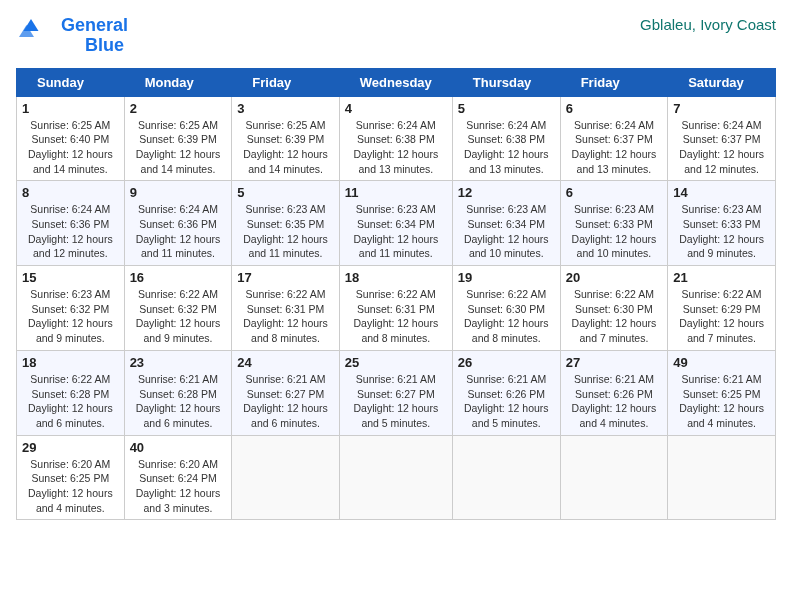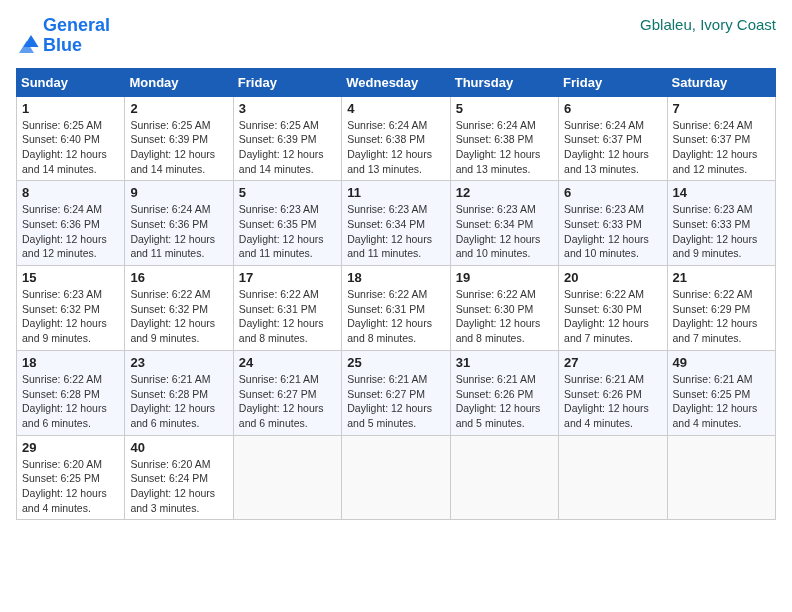--- a/index.html
+++ b/index.html
@@ -11,22 +11,22 @@
       padding: 16px;
     }
     .header {
       display: flex;
       justify-content: space-between;
       align-items: flex-start;
       margin-bottom: 12px;
     }
     .logo {
       display: flex;
-      align-items: flex-end;
-      gap: 3px;
+      align-items: flex-start;
+      gap: 21px;
     }
     .logo-text {
       font-size: 18px;
       font-weight: bold;
       color: #333;
       line-height: 1.1;
     }
     .logo-text span {
       color: #1a73e8;
     }
@@ -47,21 +47,21 @@
       color: #0f766e;
     }
     .calendar {
       width: 100%;
       border-collapse: collapse;
       font-size: 11px;
     }
     .calendar th {
       background: #1a5eb8;
       color: #fff;
-      padding: 6px 4px;
+      padding: 6px 20px;
       text-align: left;
       font-size: 13px;
       font-weight: bold;
       border: 1px solid #1a5eb8;
     }
     .calendar td {
       border: 1px solid #ccc;
       vertical-align: top;
       padding: 4px 5px;
       width: 108px;
@@ -75,37 +75,38 @@
       font-size: 13px;
       font-weight: bold;
       color: #222;
       display: block;
       margin-bottom: 2px;
     }
     .day-info {
       color: #333;
       line-height: 1.4;
       font-size: 10.5px;
+      text-align: center;
     }
     .empty-cell {
       background: #f9f9f9 !important;
     }
   </style>
 </head>
 <body>
 
 <div class="header">
   <div class="logo">
     <svg class="logo-icon" viewBox="0 0 32 32">
       <polygon points="20,4 30,20 10,20" fill="#1a73e8"></polygon>
       <polygon points="14,12 24,28 4,28" fill="#1a73e8" opacity="0.7"></polygon>
     </svg>
     <div class="logo-text">
       <div><span>General</span></div>
-      <div><span style="color:#1a73e8;">Blue</span></div>
+      <div><span style="color:#1a73e8;margin-left:24px;">Blue</span></div>
     </div>
   </div>
   <div class="title-block">
     <div class="location">Gblaleu, Ivory Coast</div>
   </div>
 </div>
 
 <table class="calendar">
   <thead>
     <tr>
@@ -220,21 +221,21 @@
         </td>
         <td>
           <span class="day-num">24</span>
           <div class="day-info">Sunrise: 6:21 AM<br>Sunset: 6:27 PM<br>Daylight: 12 hours<br>and 6 minutes.</div>
         </td>
         <td>
           <span class="day-num">25</span>
           <div class="day-info">Sunrise: 6:21 AM<br>Sunset: 6:27 PM<br>Daylight: 12 hours<br>and 5 minutes.</div>
         </td>
         <td>
-          <span class="day-num">31</span>
+          <span class="day-num">26</span>
           <div class="day-info">Sunrise: 6:21 AM<br>Sunset: 6:26 PM<br>Daylight: 12 hours<br>and 5 minutes.</div>
         </td>
         <td>
           <span class="day-num">27</span>
           <div class="day-info">Sunrise: 6:21 AM<br>Sunset: 6:26 PM<br>Daylight: 12 hours<br>and 4 minutes.</div>
         </td>
         <td>
           <span class="day-num">49</span>
           <div class="day-info">Sunrise: 6:21 AM<br>Sunset: 6:25 PM<br>Daylight: 12 hours<br>and 4 minutes.</div>
         </td>

